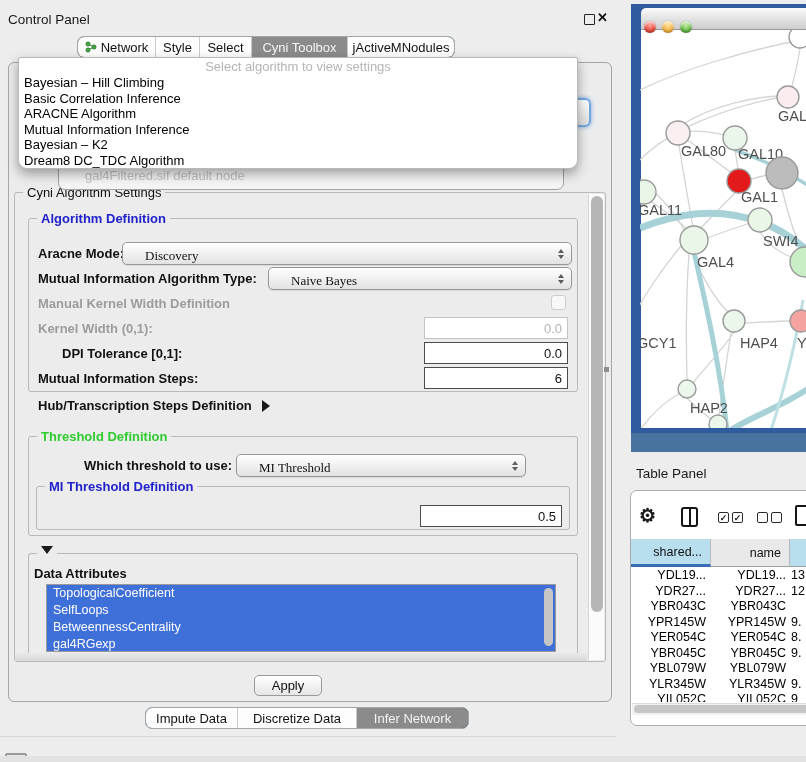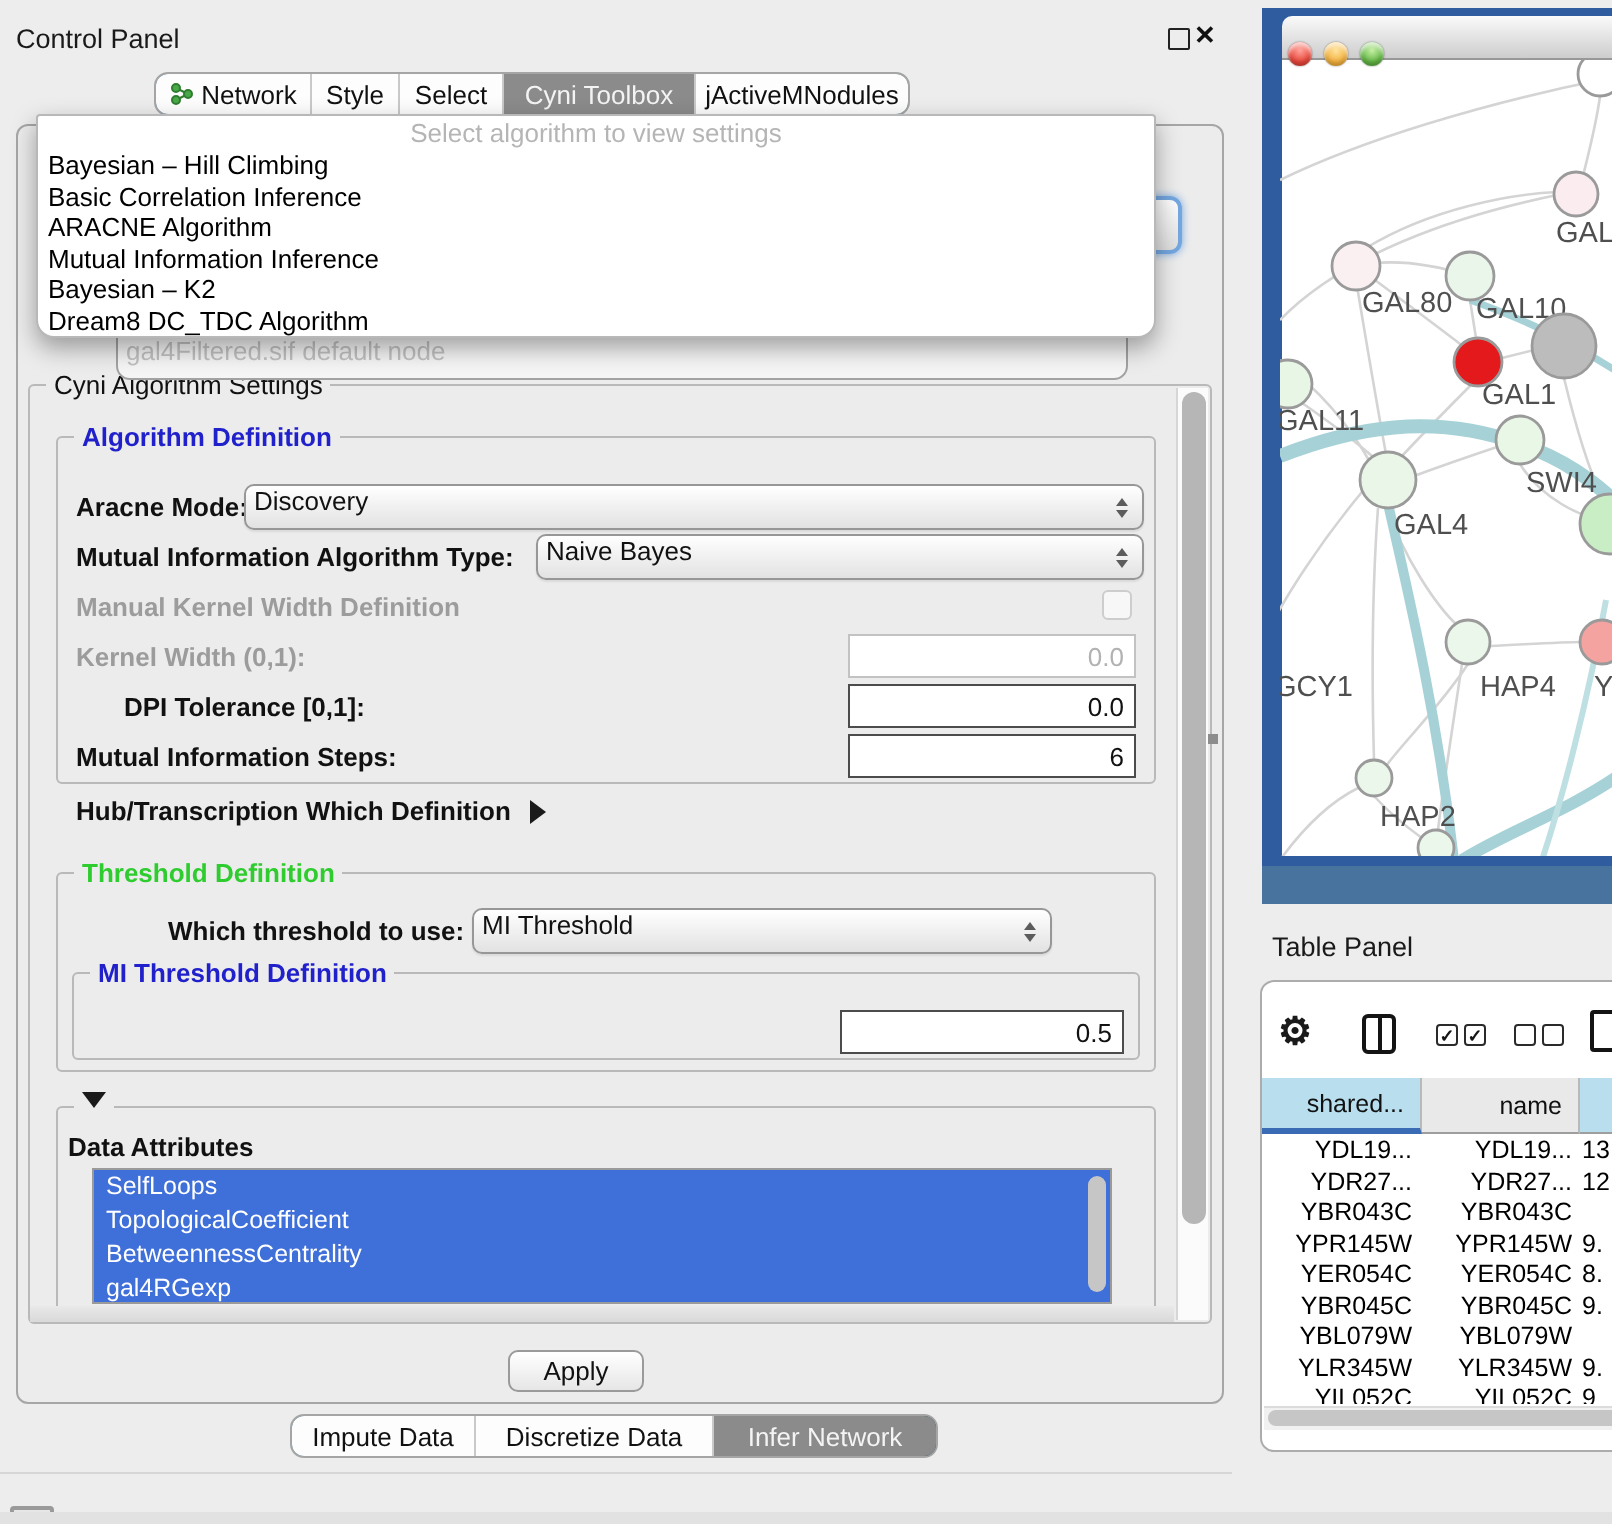--- a/index.html
+++ b/index.html
@@ -16,30 +16,30 @@
   .tab:last-child{border-right:none;}
   .tab.sel{background:#8b8b8b;color:#f4f4f4;}
   .contentbox{left:8px;top:62px;width:604px;height:640px;background:#ececec;border:1px solid #a6a6a6;border-radius:6px;box-sizing:border-box;}
   
   .popup{left:18px;top:57px;width:560px;height:112px;background:#fff;border:1px solid #b8b8b8;
          border-radius:2px 2px 9px 9px;box-shadow:0 5px 12px rgba(0,0,0,.35);z-index:30;box-sizing:border-box;overflow:hidden;}
   .popup-hint{text-align:center;color:#b5b5b5;font-size:13px;height:17px;line-height:17px;}
   .popup-item{font-size:13px;height:15.5px;line-height:15.5px;padding-left:5px;color:#000;}
   .popup-item.bold{font-weight:normal;}
   .ghost-combo{left:58px;top:160px;width:506px;height:30px;background:#f5f5f5;border:1px solid #a2a2a2;border-radius:7px;z-index:5;box-sizing:border-box;overflow:hidden;}
-  .ghost-combo span{display:block;margin:7px 0 0 4px;font-size:13px;color:rgba(150,150,150,.55);}
+  .ghost-combo span{display:block;margin:7px 0 0 26px;font-size:13px;color:rgba(150,150,150,.55);}
   .focus-combo{left:565px;top:98px;width:26px;height:29px;border:2px solid #74a7e0;border-radius:6px;
                background:linear-gradient(#fdfdfd,#dedede);box-shadow:0 0 4px #74a7e0;z-index:4;box-sizing:border-box;}
   
   .grp{border:1px solid #b9b9b9;border-radius:3px;box-sizing:border-box;}
   .grp-label{position:absolute;top:-8px;left:8px;background:#ececec;padding:0 4px;font-size:13px;font-weight:bold;white-space:nowrap;}
   .flabel{font-size:13px;font-weight:bold;color:#111;white-space:nowrap;}
   .flabel.dis{color:#9c9c9c;}
   .combo{background:linear-gradient(#ffffff,#e2e2e2);border:1px solid #979797;border-radius:5px;font-size:13px;
-         display:flex;align-items:flex-start;padding-left:4px;box-sizing:border-box;box-shadow:0 1px 1px rgba(0,0,0,.08);}
+         display:flex;align-items:flex-end;padding-left:22px;box-sizing:border-box;box-shadow:0 1px 1px rgba(0,0,0,.08);font-family:Liberation Serif, serif;}
   .spin{position:absolute;right:7px;top:50%;transform:translateY(-50%);display:flex;flex-direction:column;gap:2px;}
   .spin i{display:block;width:0;height:0;border-left:3.5px solid transparent;border-right:3.5px solid transparent;}
   .spin .up{border-bottom:4.5px solid #5c5c5c;}
   .spin .dn{border-top:4.5px solid #5c5c5c;}
   .field{background:#fff;border:1px solid #4c4c4c;font-size:13px;display:flex;align-items:center;
          justify-content:flex-end;padding:0 5px;box-sizing:border-box;}
   .field.disabled{border:1px solid #c2c2c2;color:#b2b2b2;}
   .chk{width:15px;height:15px;border:1px solid #cdcdcd;border-radius:3px;background:#f7f7f7;box-sizing:border-box;}
   .tri-right{width:0;height:0;border-top:6px solid transparent;border-bottom:6px solid transparent;border-left:8px solid #1a1a1a;display:inline-block;}
   .tri-down{width:0;height:0;border-left:6px solid transparent;border-right:6px solid transparent;border-top:8px solid #1a1a1a;display:inline-block;}
@@ -176,21 +176,21 @@
   <div class="abs flabel" style="left:38px;top:346px;padding-left:24px;">DPI Tolerance [0,1]:</div>
   <div class="abs field" style="left:424px;top:342px;width:144px;height:22px;">
     <span>0.0</span>
   </div>
   <div class="abs flabel" style="left:38px;top:371px;">Mutual Information Steps:</div>
   <div class="abs field" style="left:424px;top:367px;width:144px;height:22px;">
     <span>6</span>
   </div>
 
   <div class="abs flabel" style="left:38px;top:398px;display:flex;align-items:center;gap:10px;">
-    <span>Hub/Transcription Which Definition</span>
+    <span>Hub/Transcription Steps Definition</span>
     <span class="tri-right"></span>
   </div>
 
   <div class="abs grp" style="left:28px;top:436px;width:550px;height:100px;">
     <span class="grp-label" style="color:#2ecc2e;">Threshold Definition</span>
   </div>
   <div class="abs flabel" style="left:84px;top:458px;">Which threshold to use:</div>
   <div class="abs combo" style="left:236px;top:454px;width:290px;height:23px;">
     <span>MI Threshold</span>
     <span class="spin">
@@ -205,22 +205,22 @@
     <span>0.5</span>
   </div>
 
   <div class="abs grp" style="left:28px;top:553px;width:550px;height:107px;border-bottom:none;border-radius:3px 3px 0 0;">
     <span class="grp-label" style="font-weight:normal;display:flex;align-items:center;gap:7px;">
       <span class="tri-down"></span>
     </span>
   </div>
   <div class="abs flabel" style="left:34px;top:566px;">Data Attributes</div>
   <div class="abs attrlist" id="attr-list">
-    <div class="attr-item">SelfLoops</div>
-      <div class="attr-item">TopologicalCoefficient</div>
+    <div class="attr-item">TopologicalCoefficient</div>
+      <div class="attr-item">SelfLoops</div>
       <div class="attr-item">BetweennessCentrality</div>
       <div class="attr-item">gal4RGexp</div>
       <span class="list-thumb"></span>
   </div>
   <div class="abs cutband"></div>
 
   <div class="abs btn" style="left:254px;top:675px;width:68px;height:21px;">
     <span>Apply</span>
   </div>
 

